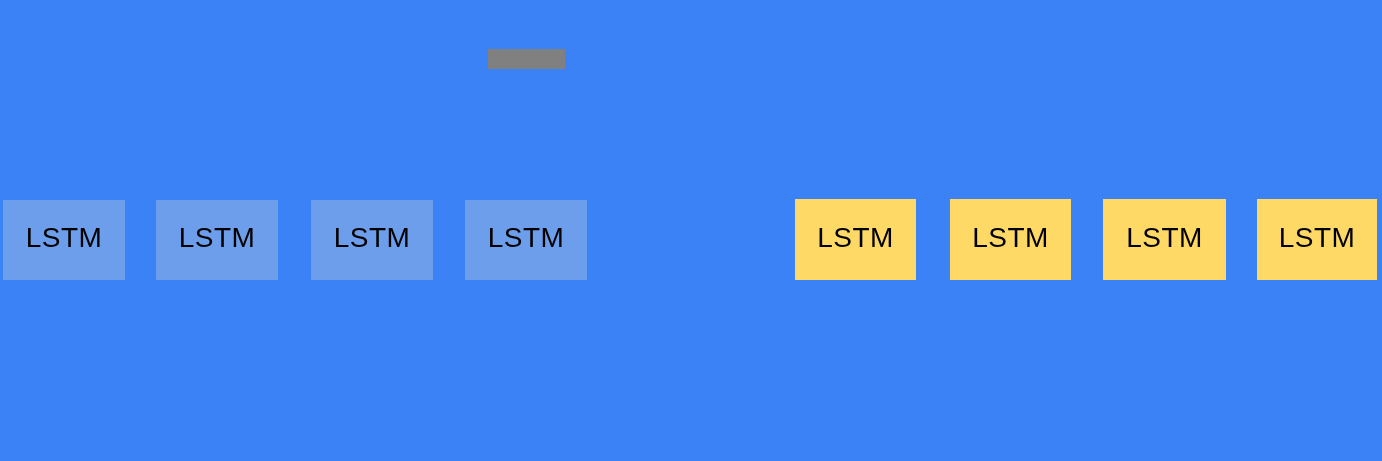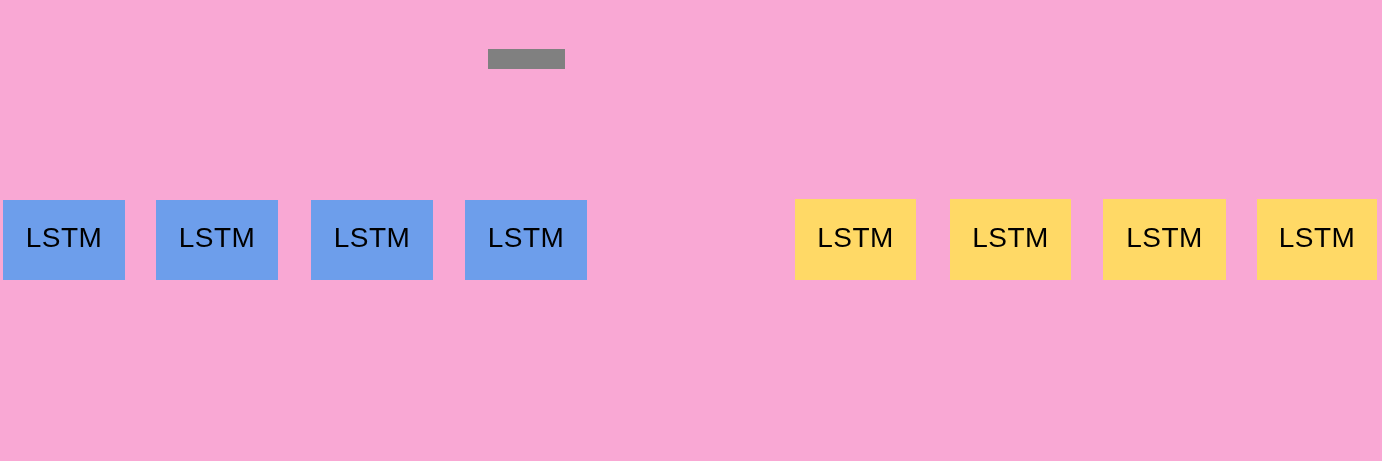--- a/index.html
+++ b/index.html
@@ -43,21 +43,21 @@
   .dec-1 { left: 950px;  top: 199px; width: 121px; height: 81px; }
   .dec-2 { left: 1103px; top: 199px; width: 123px; height: 81px; }
   .dec-3 { left: 1257px; top: 199px; width: 120px; height: 81px; }
 
   
   .ctx { left: 488px; top: 49px; width: 77px; height: 20px; }
 </style>
 </head>
 <body style="background-color: rgb(0, 0, 0);">
 
-<div id="canvas" style="background-color: #f9a8d4;">
+<div id="canvas" style="background-color: #3b82f6;">
 
   <div class="context-bar ctx" style="background-color: rgb(128, 128, 128);"></div>
 
   <div class="lstm-box enc-0" style="background-color: rgb(109, 158, 235);">
     <span class="lstm-label">LSTM</span>
   </div>
   <div class="lstm-box enc-1" style="background-color: rgb(109, 158, 235);">
     <span class="lstm-label">LSTM</span>
   </div>
   <div class="lstm-box enc-2" style="background-color: rgb(109, 158, 235);">

